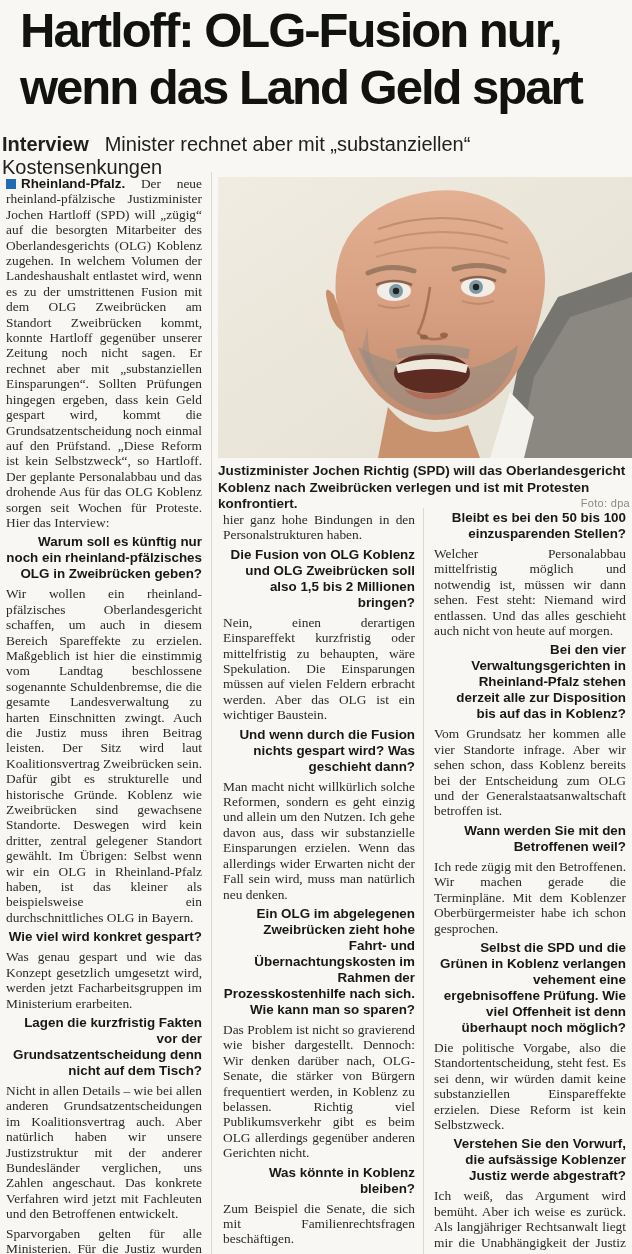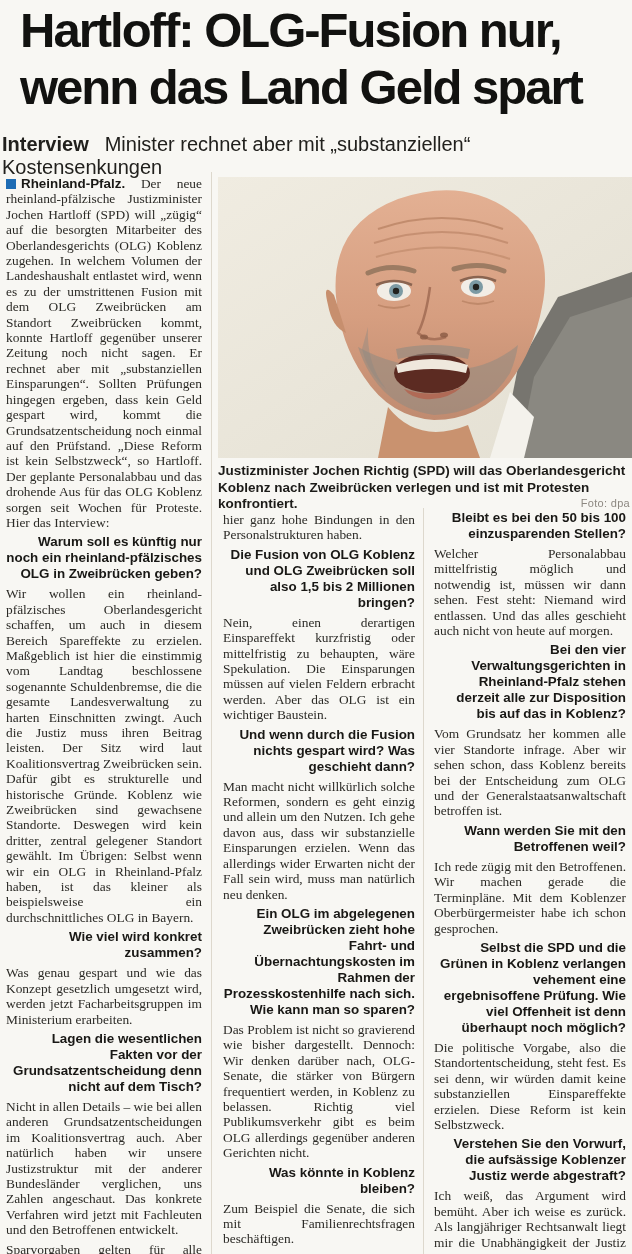--- a/index.html
+++ b/index.html
@@ -119,23 +119,23 @@
 
   <div id="caption">
     <span>Justizminister Jochen Richtig (SPD) will das Oberlandesgericht Koblenz nach Zweibrücken verlegen und ist mit Protesten konfrontiert.</span>
     <span class="credit">Foto: dpa</span>
   </div>
 
   <div id="col1" class="col">
     <p><span class="bullet"></span><span class="lead-loc">Rheinland-Pfalz.</span> <span>Der neue rheinland-pfälzische Justizminister Jochen Hartloff (SPD) will „zügig“ auf die besorgten Mitarbeiter des Oberlandesgerichts (OLG) Koblenz zugehen. In welchem Volumen der Landeshaushalt entlastet wird, wenn es zu der umstrittenen Fusion mit dem OLG Zweibrücken am Standort Zweibrücken kommt, konnte Hartloff gegenüber unserer Zeitung noch nicht sagen. Er rechnet aber mit „substanziellen Einsparungen“. Sollten Prüfungen hingegen ergeben, dass kein Geld gespart wird, kommt die Grundsatzentscheidung noch einmal auf den Prüfstand. „Diese Reform ist kein Selbstzweck“, so Hartloff. Der geplante Personalabbau und das drohende Aus für das OLG Koblenz sorgen seit Wochen für Proteste. Hier das Interview:</span></p>
     <p class="q">Warum soll es künftig nur noch ein rheinland-pfälzisches OLG in Zweibrücken geben?</p>
     <p class="a">Wir wollen ein rheinland-pfälzisches Oberlandesgericht schaffen, um auch in diesem Bereich Spareffekte zu erzielen. Maßgeblich ist hier die einstimmig vom Landtag beschlossene sogenannte Schuldenbremse, die die gesamte Landesverwaltung zu harten Einschnitten zwingt. Auch die Justiz muss ihren Beitrag leisten. Der Sitz wird laut Koalitionsvertrag Zweibrücken sein. Dafür gibt es strukturelle und historische Gründe. Koblenz wie Zweibrücken sind gewachsene Standorte. Deswegen wird kein dritter, zentral gelegener Standort gewählt. Im Übrigen: Selbst wenn wir ein OLG in Rheinland-Pfalz haben, ist das kleiner als beispielsweise ein durchschnittliches OLG in Bayern.</p>
-    <p class="q">Wie viel wird konkret zusammen?</p>
+    <p class="q">Wie viel wird konkret gespart?</p>
     <p class="a">Was genau gespart und wie das Konzept gesetzlich umgesetzt wird, werden jetzt Facharbeitsgruppen im Ministerium erarbeiten.</p>
-    <p class="q">Lagen die wesentlichen Fakten vor der Grundsatzentscheidung denn nicht auf dem Tisch?</p>
+    <p class="q">Lagen die kurzfristig Fakten vor der Grundsatzentscheidung denn nicht auf dem Tisch?</p>
     <p class="a">Nicht in allen Details – wie bei allen anderen Grundsatzentscheidungen im Koalitionsvertrag auch. Aber natürlich haben wir unsere Justizstruktur mit der anderer Bundesländer verglichen, uns Zahlen angeschaut. Das konkrete Verfahren wird jetzt mit Fachleuten und den Betroffenen entwickelt.</p>
     <p class="a">Sparvorgaben gelten für alle Ministerien. Für die Justiz wurden sie sogar etwas vermindert, weil wir</p>
   </div>
 
   <div id="col2" class="col">
     <p class="a">hier ganz hohe Bindungen in den Personalstrukturen haben.</p>
     <p class="q">Die Fusion von OLG Koblenz und OLG Zweibrücken soll also 1,5 bis 2 Millionen bringen?</p>
     <p class="a">Nein, einen derartigen Einspareffekt kurzfristig oder mittelfristig zu behaupten, wäre Spekulation. Die Einsparungen müssen auf vielen Feldern erbracht werden. Aber das OLG ist ein wichtiger Baustein.</p>
     <p class="q">Und wenn durch die Fusion nichts gespart wird? Was geschieht dann?</p>
     <p class="a">Man macht nicht willkürlich solche Reformen, sondern es geht einzig und allein um den Nutzen. Ich gehe davon aus, dass wir substanzielle Einsparungen erzielen. Wenn das allerdings wider Erwarten nicht der Fall sein wird, muss man natürlich neu denken.</p>

